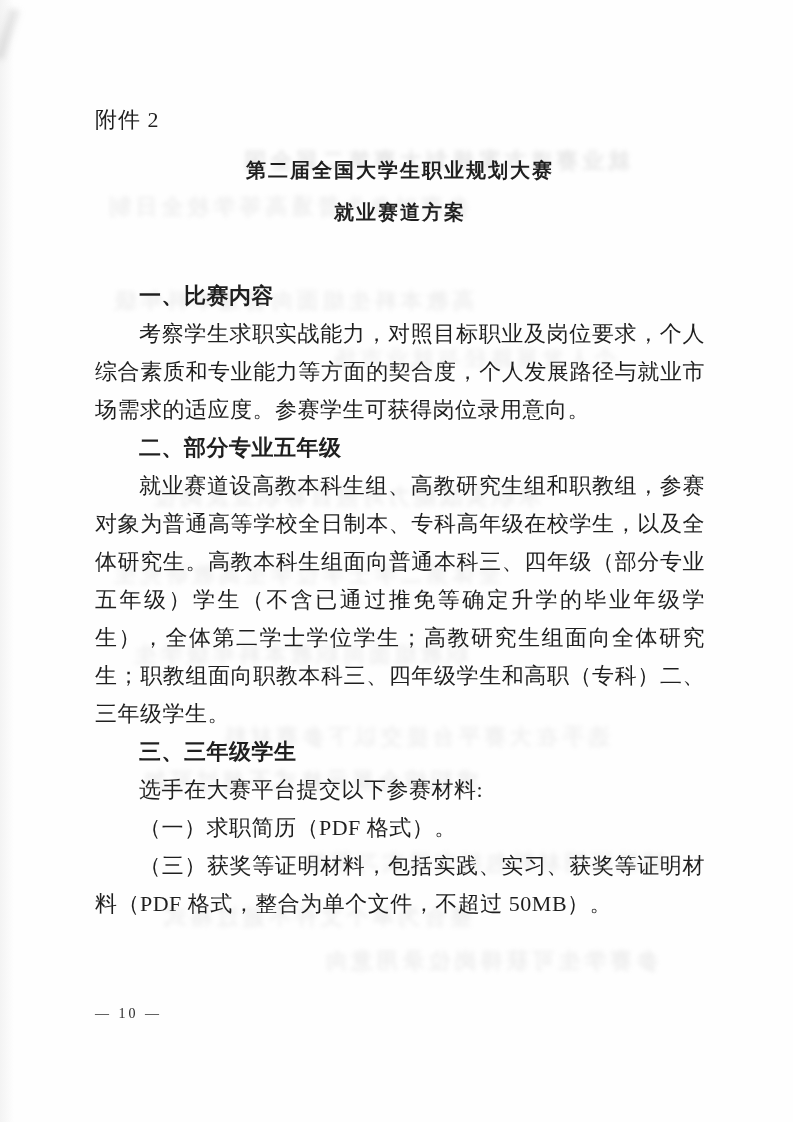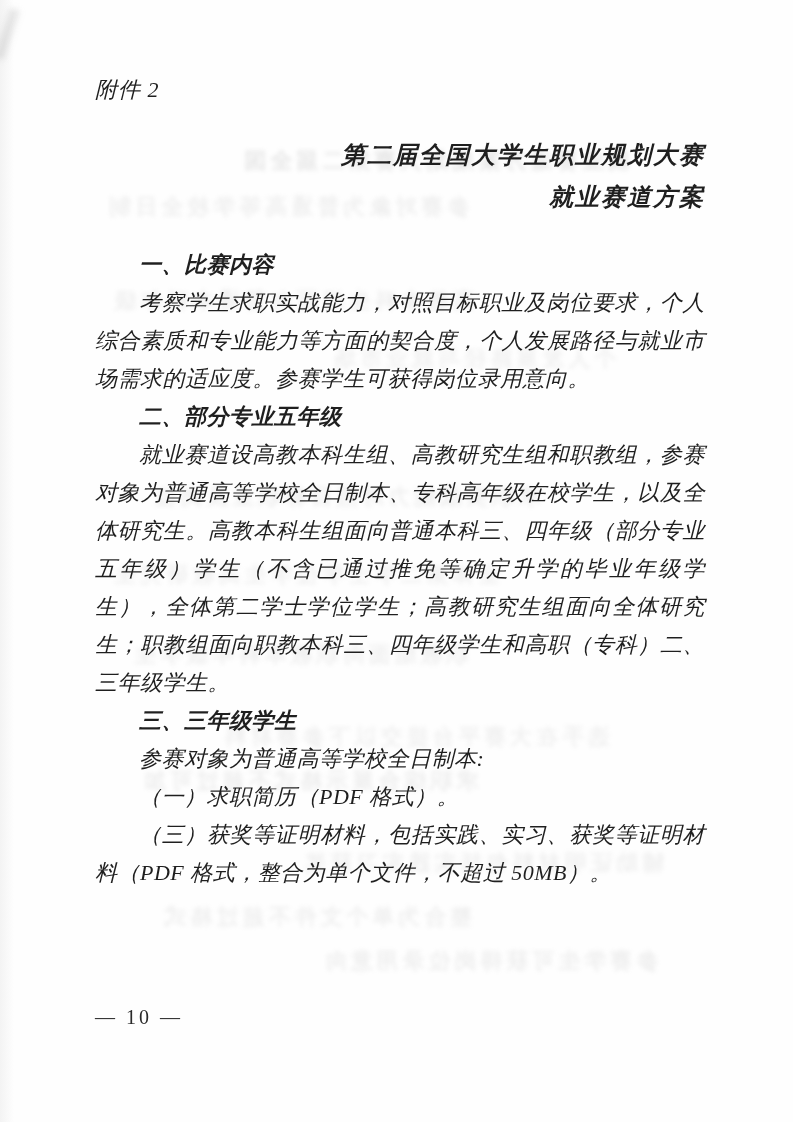--- a/index.html
+++ b/index.html
@@ -30,59 +30,58 @@
     position: absolute;
     left: 2px; top: 8px;
     width: 10px; height: 52px;
     background: rgba(120,120,120,0.18);
     transform: rotate(18deg);
     filter: blur(3px);
   }
   .content {
     position: relative;
     z-index: 2;
-    padding: 77px 88px 0 95px;
-    font-style: italic;
+    padding: 107px 88px 0 95px;
   }
   .attachment-label {
     font-size: 22px;
     line-height: 26px;
     letter-spacing: 1px;
   }
   .doc-title {
-    margin-top: 31px;
-    text-align: right;
+    margin-top: 16px;
+    text-align: center;
     font-weight: bold;
-    font-size: 24px;
+    font-size: 20px;
     line-height: 42px;
     letter-spacing: 2px;
     font-family: "Liberation Serif", serif;
   }
   .body-text {
-    margin-top: 28px;
+    margin-top: 44px;
     font-size: 22px;
     line-height: 38px;
     letter-spacing: 0.5px;
   }
   .sec-heading {
     font-weight: bold;
     text-indent: 2em;
     font-family: "Liberation Sans", sans-serif;
     font-size: 22px;
   }
   .para {
     text-indent: 2em;
     text-align: justify;
     margin: 0;
   }
   .page-number {
     position: absolute;
     left: 95px;
     top: 1006px;
-    font-size: 20px;
+    font-size: 14px;
     letter-spacing: 3px;
     color: #2a2a2a;
     z-index: 2;
   }
   
   .ghost-layer {
     position: absolute;
     left: 0; top: 0; right: 0; bottom: 0;
     z-index: 1;
     pointer-events: none;
@@ -132,21 +131,21 @@
 
     <div class="body-text">
 
       <div class="sec-heading">一、比赛内容</div>
       <p class="para">考察学生求职实战能力，对照目标职业及岗位要求，个人综合素质和专业能力等方面的契合度，个人发展路径与就业市场需求的适应度。参赛学生可获得岗位录用意向。</p>
 
       <div class="sec-heading">二、部分专业五年级</div>
       <p class="para">就业赛道设高教本科生组、高教研究生组和职教组，参赛对象为普通高等学校全日制本、专科高年级在校学生，以及全体研究生。高教本科生组面向普通本科三、四年级（部分专业五年级）学生（不含已通过推免等确定升学的毕业年级学生），全体第二学士学位学生；高教研究生组面向全体研究生；职教组面向职教本科三、四年级学生和高职（专科）二、三年级学生。</p>
 
       <div class="sec-heading">三、三年级学生</div>
-      <p class="para">参赛对象为普通高等学校全日制本:</p>
+      <p class="para">选手在大赛平台提交以下参赛材料:</p>
       <p class="para">（一）求职简历（PDF 格式）。</p>
       <p class="para">（三）获奖等证明材料，包括实践、实习、获奖等证明材料（PDF 格式，整合为单个文件，不超过 50MB）。</p>
 
     </div>
   </div>
 
   <div class="page-number">— 10 —</div>
 
 </div>
 

